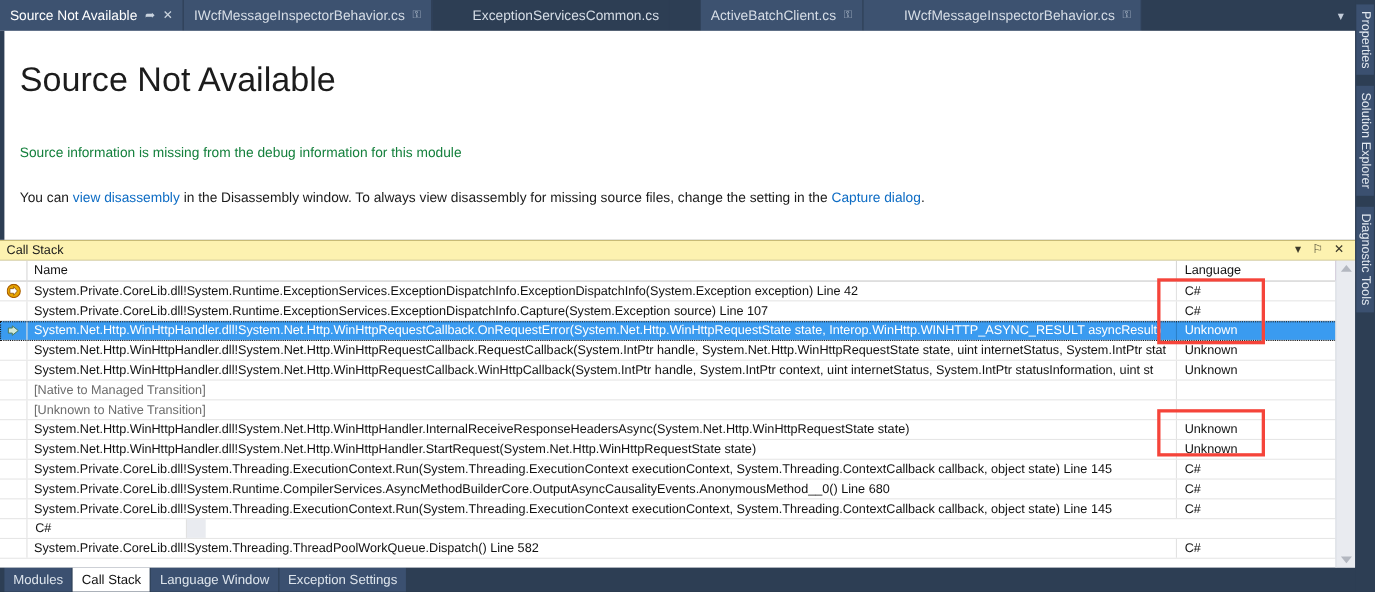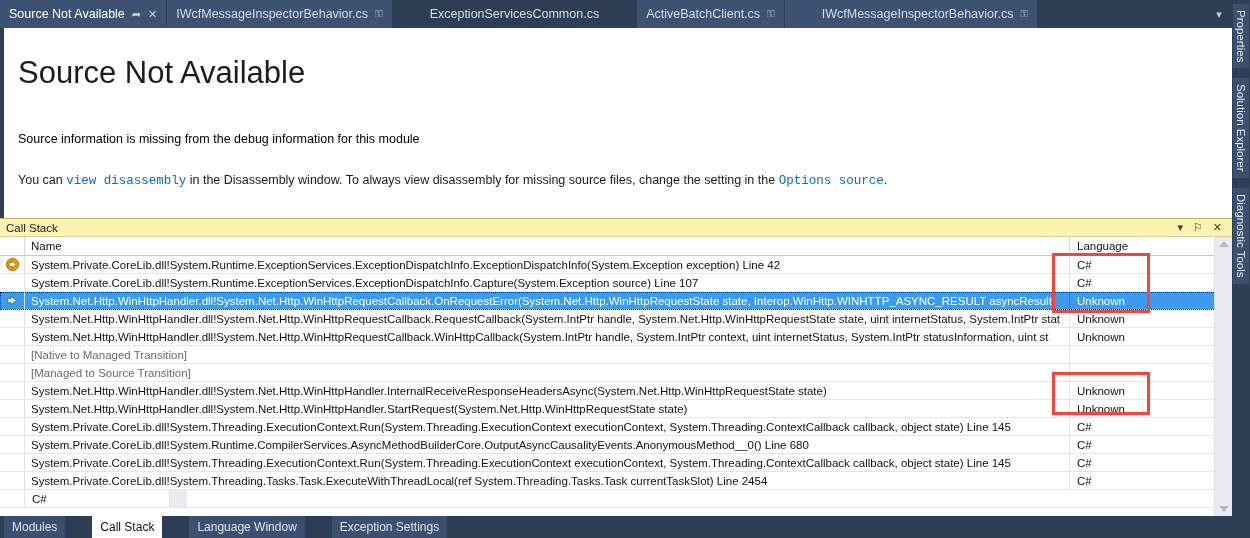--- a/index.html
+++ b/index.html
@@ -83,28 +83,28 @@
     font-size: 31px;
     font-weight: normal;
     color: #1c1c1c;
     letter-spacing: 0px;
     margin: 0;
     line-height: 1.1;
   }
   .doc-sub {
     margin-top: 42px;
     font-size: 12.5px;
-    color: #000000;
+    color: #15803d;
   }
   .doc-para {
     margin-top: 27px;
     font-size: 12.5px;
     color: #1b1b1b;
   }
-  .lnk { color: #0d6cc4; text-decoration: none; cursor: pointer; font-family: Liberation Mono, monospace; }
+  .lnk { color: #0d6cc4; text-decoration: none; cursor: pointer; }
 
   
   .panel {
     flex: 1 1 auto;
     display: flex;
     flex-direction: column;
     background: #2d3e54;
     min-height: 0;
   }
   .panel-title {
@@ -212,21 +212,20 @@
   }
 
   
   .bottom-tabs {
     height: 22px;
     flex: 0 0 22px;
     background: #2d3e54;
     display: flex;
     align-items: stretch;
     padding-left: 4px;
-    gap: 26px;
   }
   .btab {
     display: flex;
     align-items: center;
     padding: 0 8px;
     color: #dde4ec;
     font-size: 12px;
     background: #3b5070;
     margin-right: 1px;
     cursor: default;
@@ -299,21 +298,21 @@
           <span class="lock">⚿</span>
         </div>
       </div>
       <div class="tab-overflow">▾</div>
     </div>
 
     <div class="docarea">
       <div class="doc-inner">
         <h1 class="doc-title">Source Not Available</h1>
         <div class="doc-sub">Source information is missing from the debug information for this module</div>
-        <div class="doc-para"><span>You can </span><a class="lnk">view disassembly</a><span> in the Disassembly window. To always view disassembly for missing source files, change the setting in the </span><a class="lnk">Options source</a><span>.</span></div>
+        <div class="doc-para"><span>You can </span><a class="lnk">view disassembly</a><span> in the Disassembly window. To always view disassembly for missing source files, change the setting in the </span><a class="lnk">Capture dialog</a><span>.</span></div>
       </div>
     </div>
 
     <div class="panel">
       <div class="panel-title">
         <span>Call Stack</span>
         <span class="tools">
           <span>▾</span>
           <span>⚐</span>
           <span>✕</span>
@@ -369,21 +368,21 @@
               <div class="sb-col"></div>
             </div>
             <div class="row dim">
               <div class="gutter-col"></div>
               <div class="name-col">[Native to Managed Transition]</div>
               <div class="lang-col"></div>
               <div class="sb-col"></div>
             </div>
             <div class="row dim">
               <div class="gutter-col"></div>
-              <div class="name-col">[Managed to Source Transition]</div>
+              <div class="name-col">[Unknown to Native Transition]</div>
               <div class="lang-col"></div>
               <div class="sb-col"></div>
             </div>
             <div class="row">
               <div class="gutter-col"></div>
               <div class="name-col">System.Net.Http.WinHttpHandler.dll!System.Net.Http.WinHttpHandler.InternalReceiveResponseHeadersAsync(System.Net.Http.WinHttpRequestState state)</div>
               <div class="lang-col">Unknown</div>
               <div class="sb-col"></div>
             </div>
             <div class="row">
@@ -405,26 +404,26 @@
               <div class="sb-col"></div>
             </div>
             <div class="row">
               <div class="gutter-col"></div>
               <div class="name-col">System.Private.CoreLib.dll!System.Threading.ExecutionContext.Run(System.Threading.ExecutionContext executionContext, System.Threading.ContextCallback callback, object state) Line 145</div>
               <div class="lang-col">C#</div>
               <div class="sb-col"></div>
             </div>
             <div class="row">
               <div class="gutter-col"></div>
-              <div class="name-col">System.Private.CoreLib.dll!System.Threading.Tasks.Task.ExecuteWithThreadLocal(ref System.Threading.Tasks.Task currentTaskSlot) Line 2454</div>
-              <div class="lang-col">C#</div>
-              <div class="sb-col"></div>
-            </div>
-            <div class="row">
-              <div class="gutter-col"></div>
+              <div class="lang-col">C#</div>
+              <div class="sb-col"></div>
+            </div>
+            <div class="row">
+              <div class="gutter-col"></div>
+              <div class="name-col">System.Private.CoreLib.dll!System.Threading.ThreadPoolWorkQueue.Dispatch() Line 582</div>
               <div class="lang-col">C#</div>
               <div class="sb-col"></div>
             </div>
           </div>
 
         <div class="vscroll">
           <div class="arr up"></div>
           <div class="arr dn"></div>
         </div>
 

